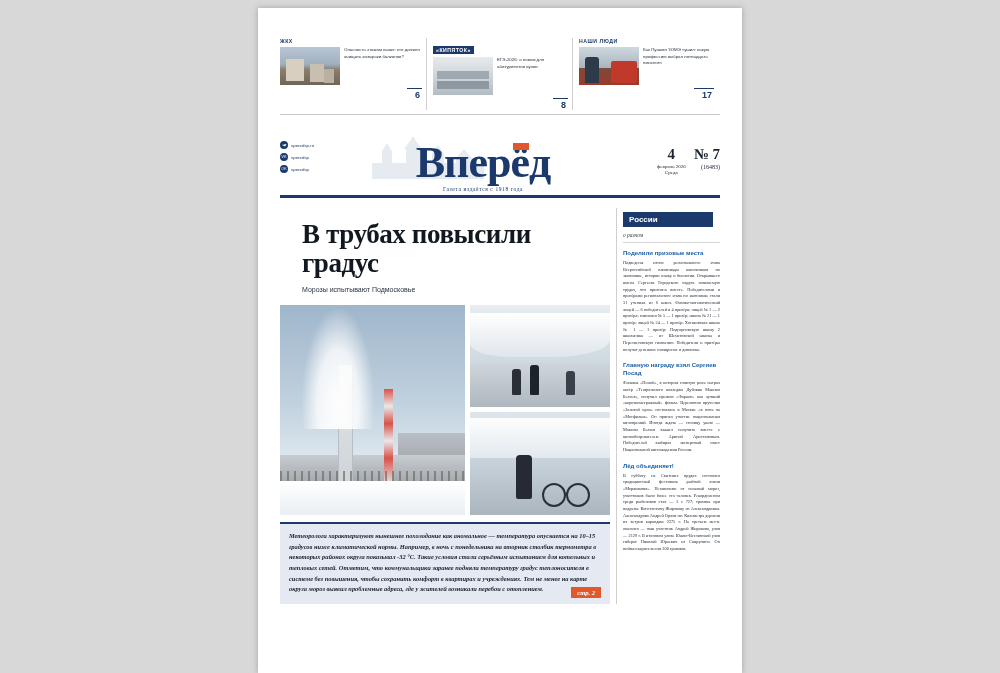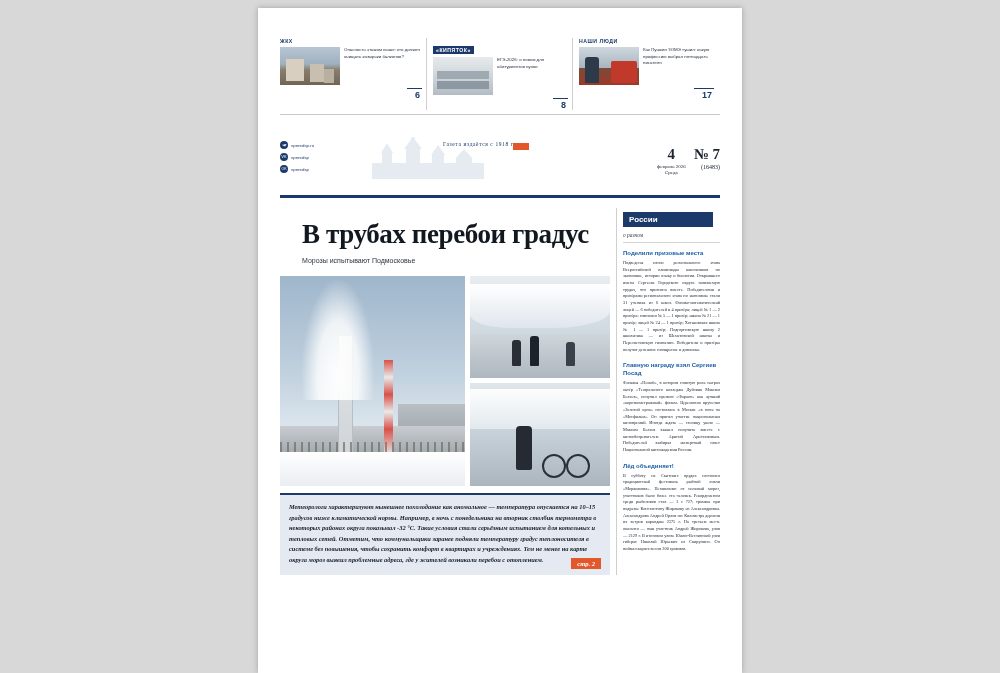--- a/index.html
+++ b/index.html
@@ -450,20 +450,21 @@
             <circle cx="45" cy="4" r="2"></circle>
             <rect x="64" y="20" width="12" height="24"></rect>
             <path d="M70 10 l7 10 h-14z"></path>
             <rect x="88" y="24" width="16" height="20"></rect>
             <path d="M96 14 l9 10 h-18z"></path>
           </g>
         </svg>
 
         <div class="logo-block">
           <div class="logo-title">
+            <span>Вперёд</span>
             <span class="logo-accent"></span>
           </div>
           <div class="logo-sub">Газета издаётся с 1918 года</div>
         </div>
 
         <div class="issue">
           <div class="issue-date">
             <div class="issue-day">4</div>
             <div class="issue-month">февраль 2026</div>
             <div class="issue-weekday">Среда</div>
@@ -472,21 +473,21 @@
             <div class="issue-no">№ 7</div>
             <div class="issue-total">(16483)</div>
           </div>
         </div>
 
       </div>
 
       <div class="main">
 
         <div class="left-col">
-          <div class="headline">В трубах перебои градус</div>
+          <div class="headline">В трубах повысили градус</div>
           <div class="subhead">Морозы испытывают Подмосковье</div>
 
           <div class="collage">
             <div class="photo-main">
               <div class="pm-sky"></div>
               <div class="pm-bldg2"></div>
               <div class="pm-bldg"></div>
               <div class="pm-stack"></div>
               <div class="pm-stack2"></div>
               <div class="pm-smoke"></div>

